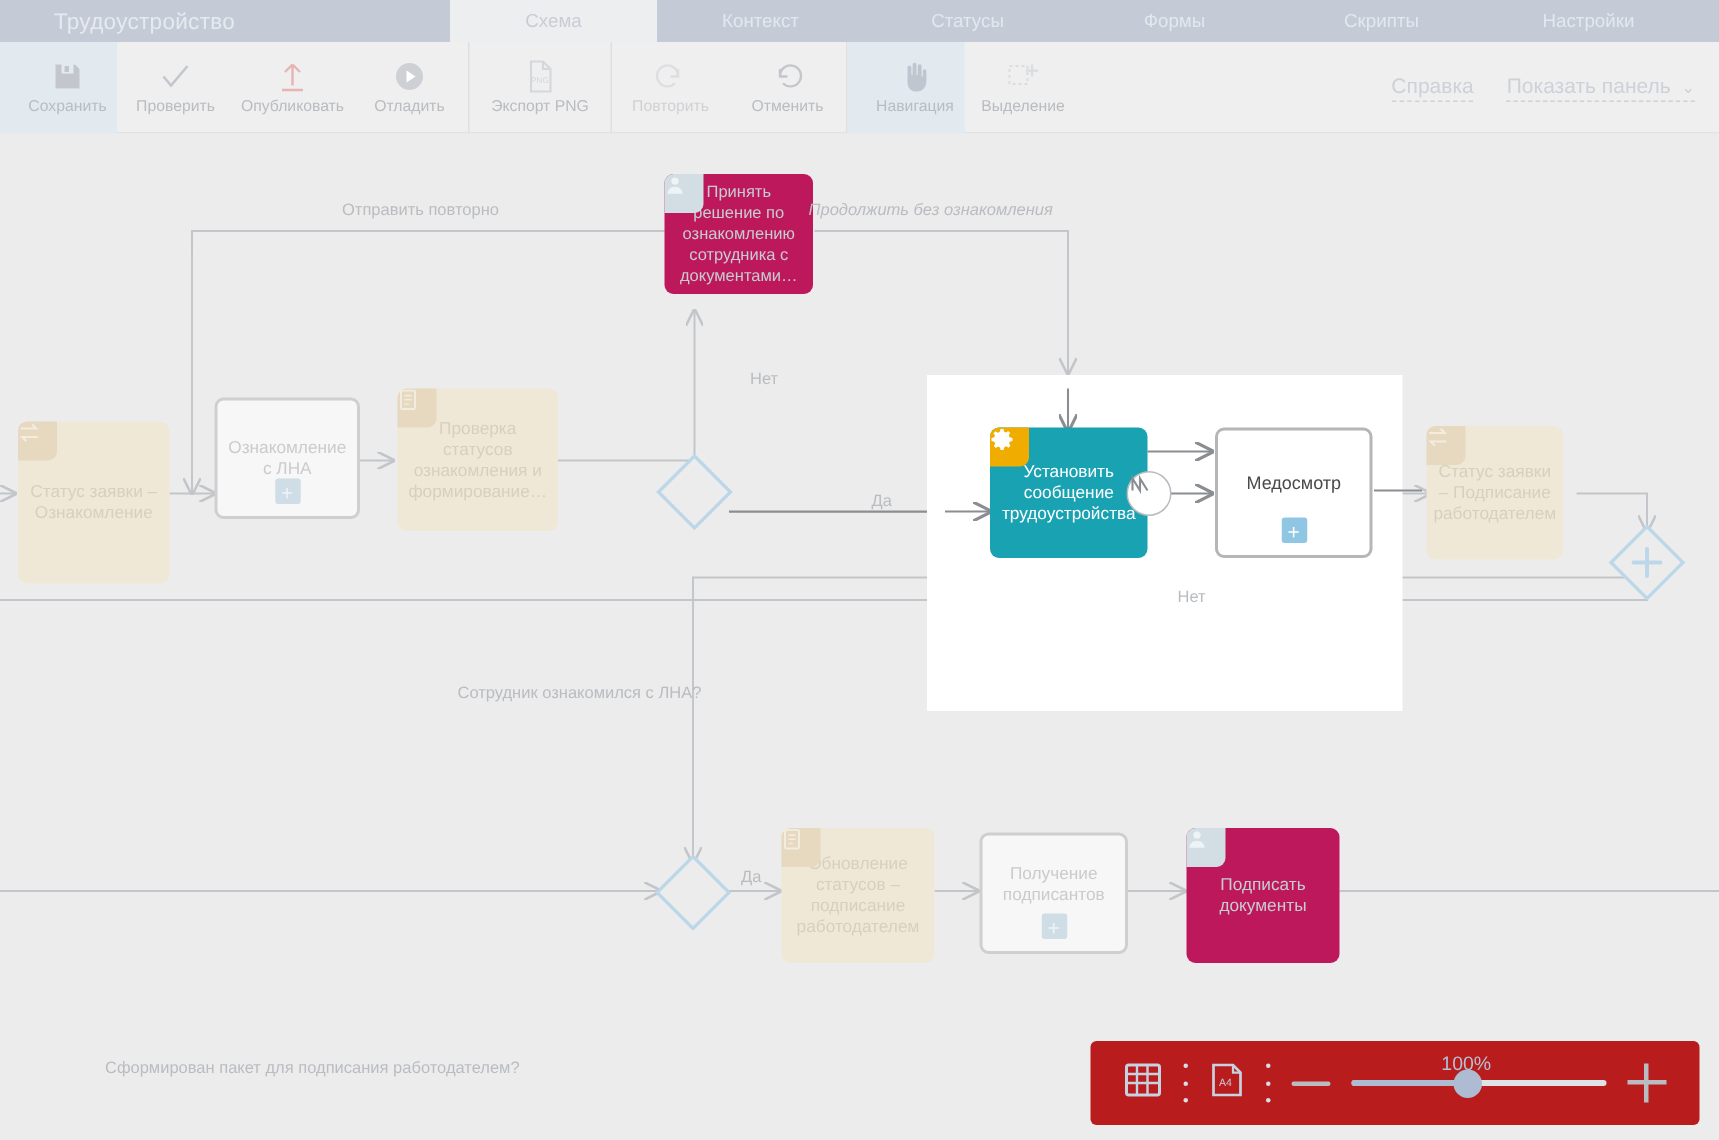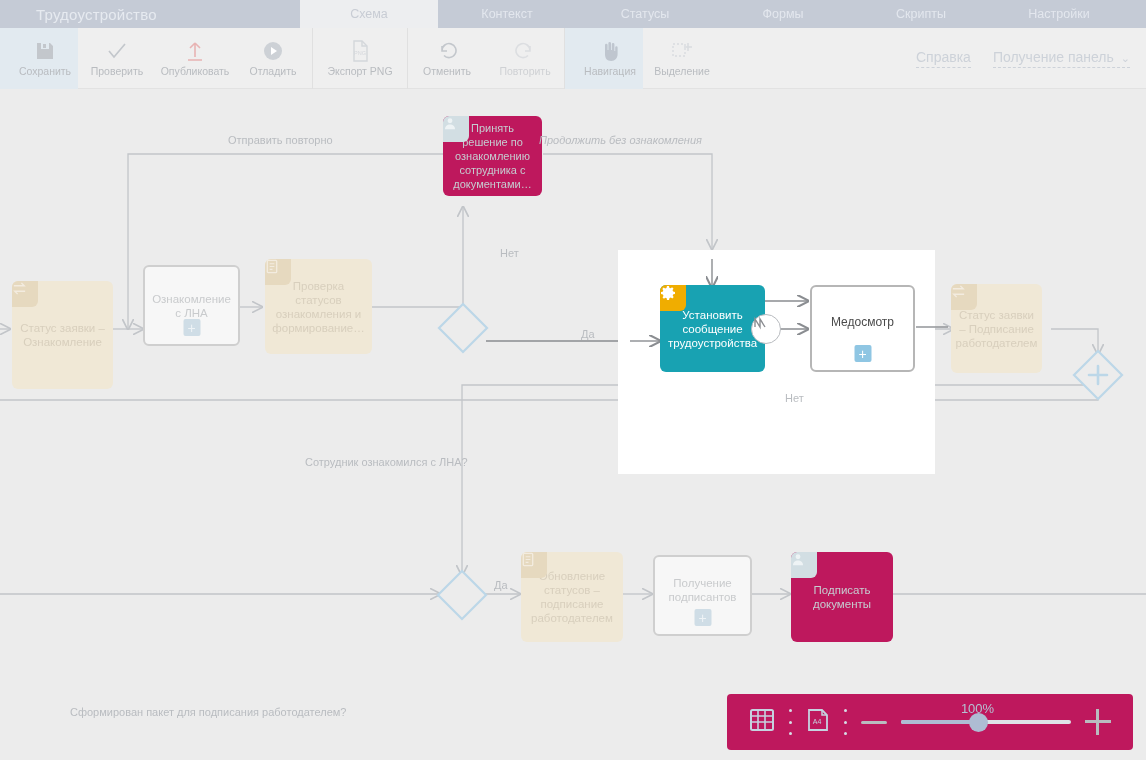--- a/index.html
+++ b/index.html
@@ -87,21 +87,21 @@
   .badge-teal { background: #f0ad00; border-radius: 6px 0 6px 0; }
   .n-white-hot { background: #ffffff; border: 2px solid #b6b6b6; }
   .n-white-hot .txt { color: #4a4a4a; font-size: 12px; }
   .plus-hot { background: #8fc6e3; color: #ffffff; }
 
   .elabel { position: absolute; font-size: 11px; color: #b9bcc0; white-space: nowrap; }
 
   
   .zoombar {
     position: absolute; left: 727px; top: 694px; width: 406px; height: 56px;
-    background: #be185d; border-radius: 4px; display: flex; align-items: center;
+    background: #b91c1c; border-radius: 4px; display: flex; align-items: center;
     padding: 0 22px; gap: 14px;
   }
   .zsep { width: 3px; height: 26px; display: flex; flex-direction: column;
           justify-content: space-between; align-items: center; }
   .zsep i { width: 3px; height: 3px; background: #d6dde6; border-radius: 50%; display: block; }
   .zminus { width: 26px; height: 3px; background: #b9bcc0; border-radius: 2px; }
   .slider-wrap { position: relative; flex: 1; height: 34px; display: flex; align-items: center; }
   .strack { position: absolute; left: 0; right: 0; height: 4px; background: #dfe3e8; border-radius: 2px; }
   .sfill  { position: absolute; left: 0; width: 45%; height: 4px; background: #aebcd3; border-radius: 2px; }
   .sknob  { position: absolute; left: 45%; width: 19px; height: 19px; margin-left: -9px;
@@ -173,35 +173,35 @@
               <path fill="none" stroke="#d4d7db" stroke-width="1.4" d="M3 1h8l5 5v15H3z"></path>
               <path fill="none" stroke="#d4d7db" stroke-width="1.4" d="M11 1v5h5"></path>
               <text x="9" y="15" font-size="5.5" fill="#d4d7db" text-anchor="middle" font-family="Liberation Sans">PNG</text>
             </svg>
         </span>
         <span class="lbl">Экспорт PNG</span>
       </div>
     </div>
 
     <div class="tgroup">
+      <div class="tbtn dim">
+        <span class="ico">
+          <svg width="20" height="20" viewBox="0 0 20 20">
+              <path fill="none" stroke="#dcdee1" stroke-width="1.6" d="M15 5v5h-5M15 9.5a7 7 0 1 0-2 5"></path>
+            </svg>
+        </span>
+        <span class="lbl">Повторить</span>
+      </div>
       <div class="tbtn">
         <span class="ico">
           <svg width="20" height="20" viewBox="0 0 20 20">
               <path fill="none" stroke="#c3c7cc" stroke-width="1.6" d="M5 5v5h5M5 9.5a7 7 0 1 1 2 5"></path>
             </svg>
         </span>
         <span class="lbl">Отменить</span>
-      </div>
-      <div class="tbtn dim">
-        <span class="ico">
-          <svg width="20" height="20" viewBox="0 0 20 20">
-              <path fill="none" stroke="#dcdee1" stroke-width="1.6" d="M15 5v5h-5M15 9.5a7 7 0 1 0-2 5"></path>
-            </svg>
-        </span>
-        <span class="lbl">Повторить</span>
       </div>
     </div>
 
     <div class="tgroup">
       <div class="tbtn sel">
         <span class="ico">
           <svg width="18" height="22" viewBox="0 0 18 22">
               <path fill="#bfc6cf" d="M4 11V5a1.3 1.3 0 0 1 2.6 0v5h.8V3.2a1.3 1.3 0 0 1 2.6 0V10h.8V4.2a1.3 1.3 0 0 1 2.6 0V11h.8V7.4a1.2 1.2 0 0 1 2.4 0V14c0 4-2.6 7-6.2 7C6 21 4 18.4 4 14.6z"></path>
             </svg>
         </span>
@@ -214,21 +214,21 @@
               <path stroke="#d9dce0" stroke-width="1.5" d="M17 2v8M13 6h8"></path>
             </svg>
         </span>
         <span class="lbl">Выделение</span>
       </div>
     </div>
 
     <div class="right-tools">
       <span class="linkish">Справка</span>
       <span class="linkish">
-        <span>Получение панель</span><span class="cv">⌄</span>
+        <span>Показать панель</span><span class="cv">⌄</span>
       </span>
     </div>
   </div>
 
   <div class="canvas">
 
     <svg width="1146" height="671">
       <defs>
         <marker id="ah" markerWidth="9" markerHeight="9" refX="8" refY="4.5" orient="auto">
           <path d="M0,0 L9,4.5 L0,9" fill="none" stroke="#c2c5c9" stroke-width="1.3"></path>

